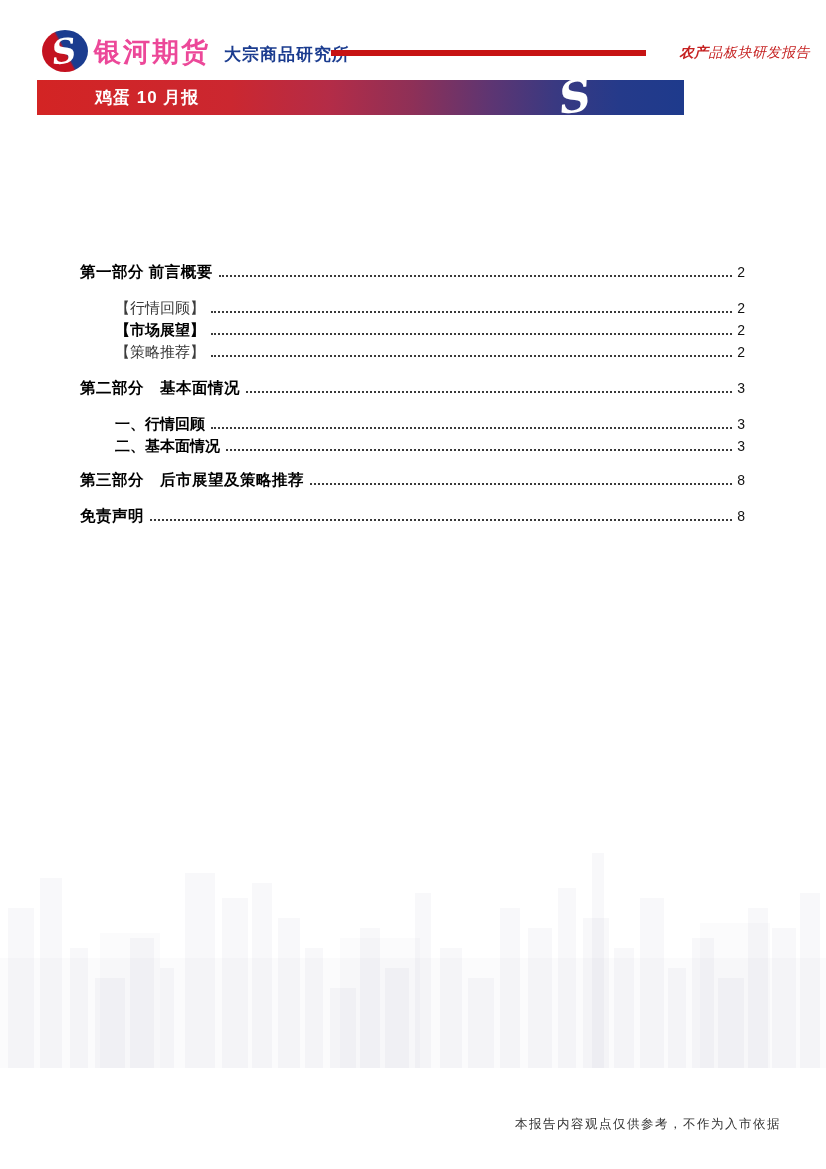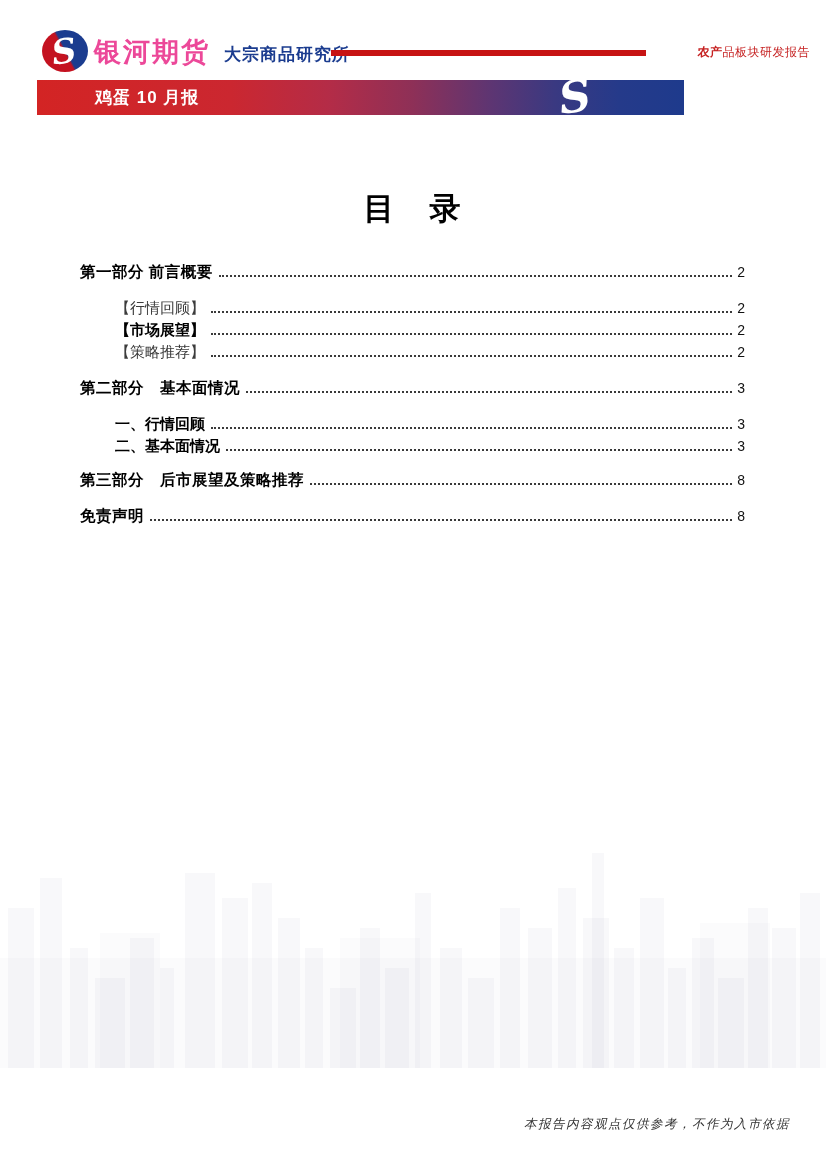--- a/index.html
+++ b/index.html
@@ -54,24 +54,25 @@
   }
   .header-rule {
     position: absolute;
     left: 331px; top: 50px;
     width: 315px; height: 6px;
     background: #c71414;
   }
   .report-type {
     position: absolute;
     right: 16px; top: 44px;
-    font-size: 12px;
+    font-size: 14px;
     color: #c62222;
     letter-spacing: 0.5px;
     white-space: nowrap;
+    font-style: italic;
   }
   .report-type .rt-bold { font-weight: bold; }
 
   
   .banner {
     position: absolute;
     left: 37px; top: 80px;
     width: 647px; height: 35px;
     background: linear-gradient(90deg,
       #d32424 0%, #cb2730 30%, #b42c47 45%,
@@ -174,23 +175,22 @@
     left: 0; top: 1092px;
     width: 100%;
     text-align: center;
     font-family: "DejaVu Serif", serif;
     font-size: 13px;
     letter-spacing: 3px;
     color: #222222;
   }
   .footer-disclaimer {
     position: absolute;
-    right: 36px; top: 1116px;
+    right: 45px; top: 1116px;
     font-family: "DejaVu Serif", serif;
-    font-style: italic;
     font-size: 12.5px;
     letter-spacing: 1.5px;
     color: #333333;
     white-space: nowrap;
   }
 </style>
 </head>
 <body>
 
 <div class="page">
@@ -203,21 +203,20 @@
   <div class="header-rule"></div>
   <div class="report-type">
     <span class="rt-bold">农产</span><span>品板块研发报告</span>
   </div>
 
   <div class="banner">
     <div class="banner-title">鸡蛋 10 月报</div>
     <div class="banner-swoosh">S</div>
   </div>
 
-  <div class="toc-title">目　录</div>
 
   <div class="toc">
 
     <div class="toc-row lvl1 style-bold row-first">
       <span class="toc-label">第一部分 前言概要</span>
       <span class="leader"></span>
       <span class="toc-page">2</span>
     </div>
 
     <div class="toc-row lvl2 style-serif first-sub">

